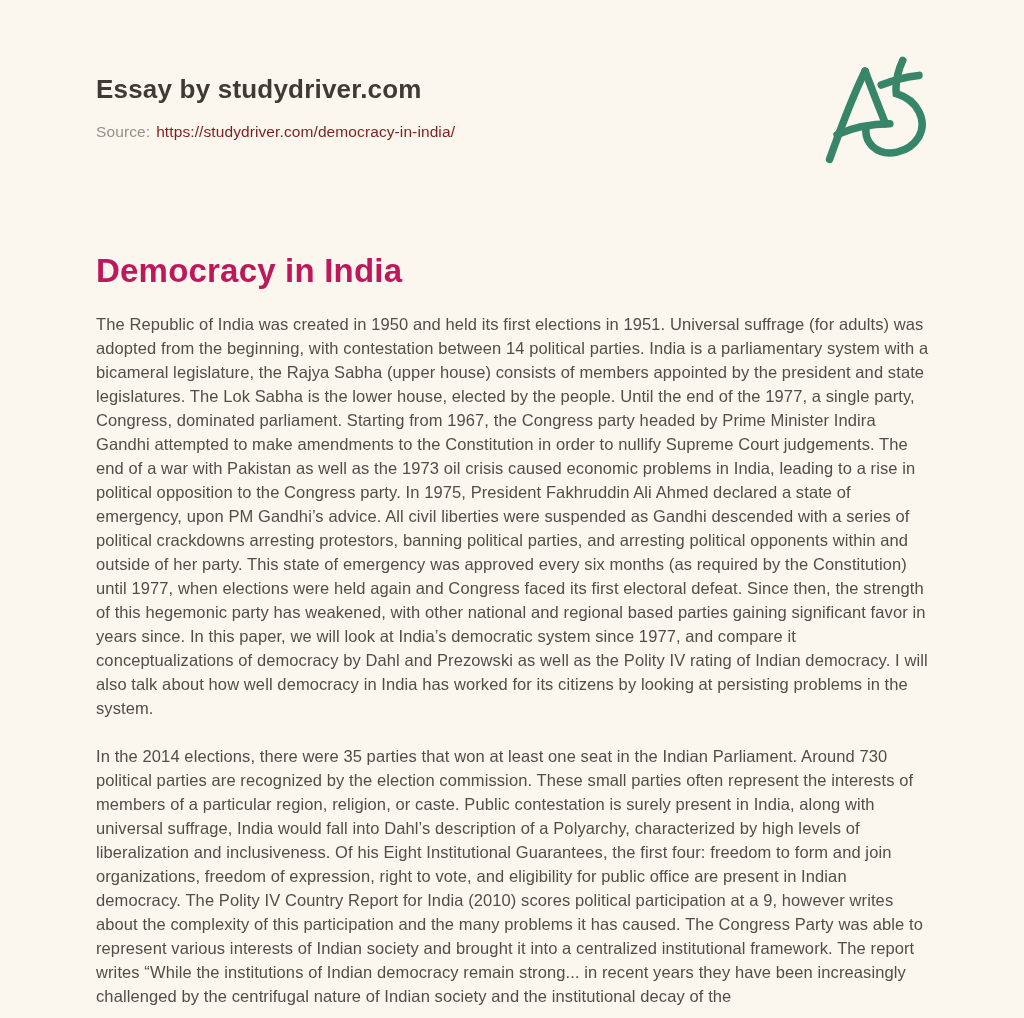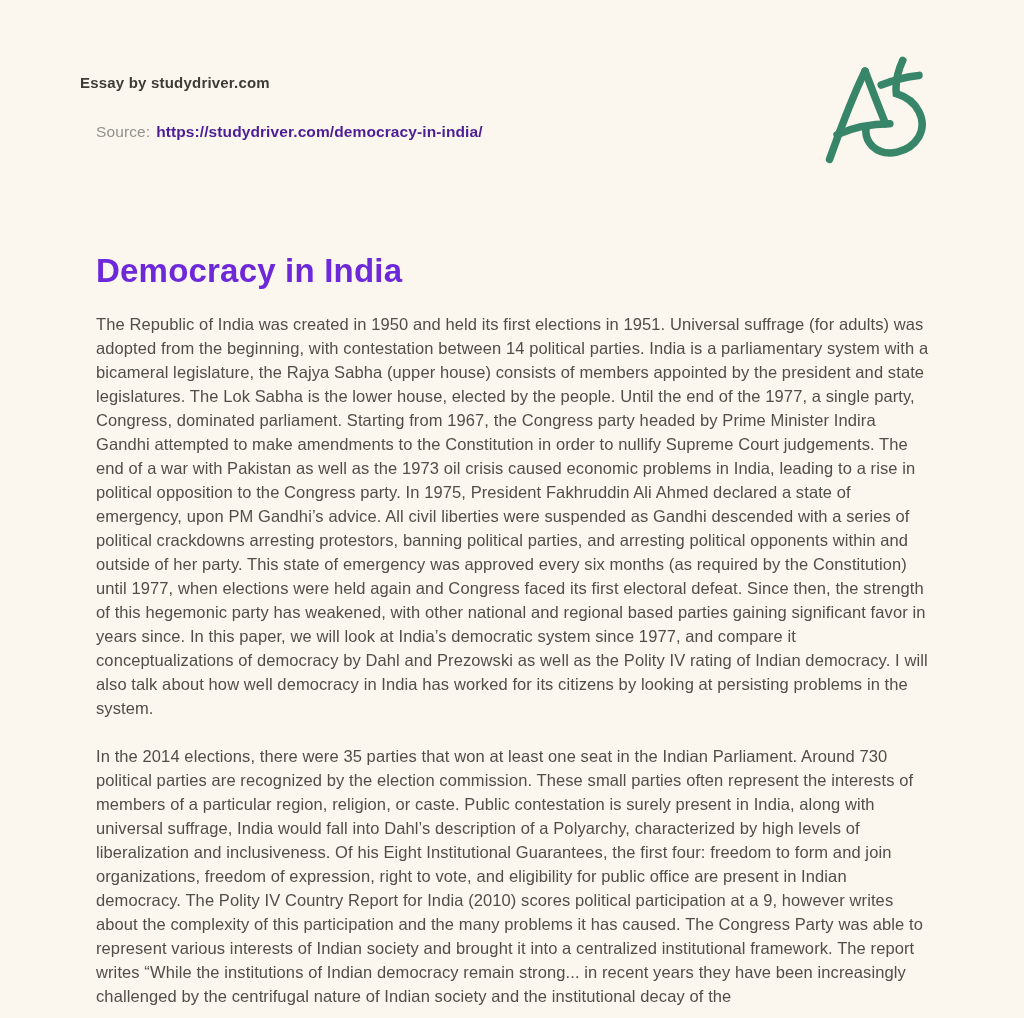--- a/index.html
+++ b/index.html
@@ -7,56 +7,56 @@
   .page {
     position: relative;
     width: 1024px;
     height: 1018px;
     background: #fcf7ee;
     overflow: hidden;
     font-family: "Liberation Sans", "DejaVu Sans", sans-serif;
   }
   .byline {
     position: absolute;
-    left: 80px;
+    left: 96px;
     top: 74px;
-    font-size: 15px;
+    font-size: 26px;
     font-weight: 700;
     color: #3e3b37;
     letter-spacing: 0.2px;
   }
   .source-row {
     position: absolute;
     left: 96px;
     top: 123px;
     font-size: 15.5px;
     letter-spacing: 0.1px;
   }
   .source-label { color: #92908c; margin-right: 6px; margin-top: 24px; }
   .source-link {
-    color: #4c1d95;
-    font-weight: 700;
+    color: #7f1d1d;
+    font-weight: 400;
     text-decoration: none;
     cursor: pointer;
   }
   .logo {
     position: absolute;
     left: 818px;
     top: 56px;
     width: 120px;
     height: 112px;
   }
   .logo svg { width: 100%; height: 100%; }
   .doc-title {
     position: absolute;
     left: 96px;
     top: 252px;
     font-size: 33px;
     font-weight: 700;
-    color: #6d28d9;
+    color: #be185d;
     letter-spacing: 0.2px;
   }
   .doc-body {
     position: absolute;
     left: 96px;
     top: 312px;
     width: 835px;
     font-size: 16.5px;
     line-height: 24px;
     color: #514e49;

